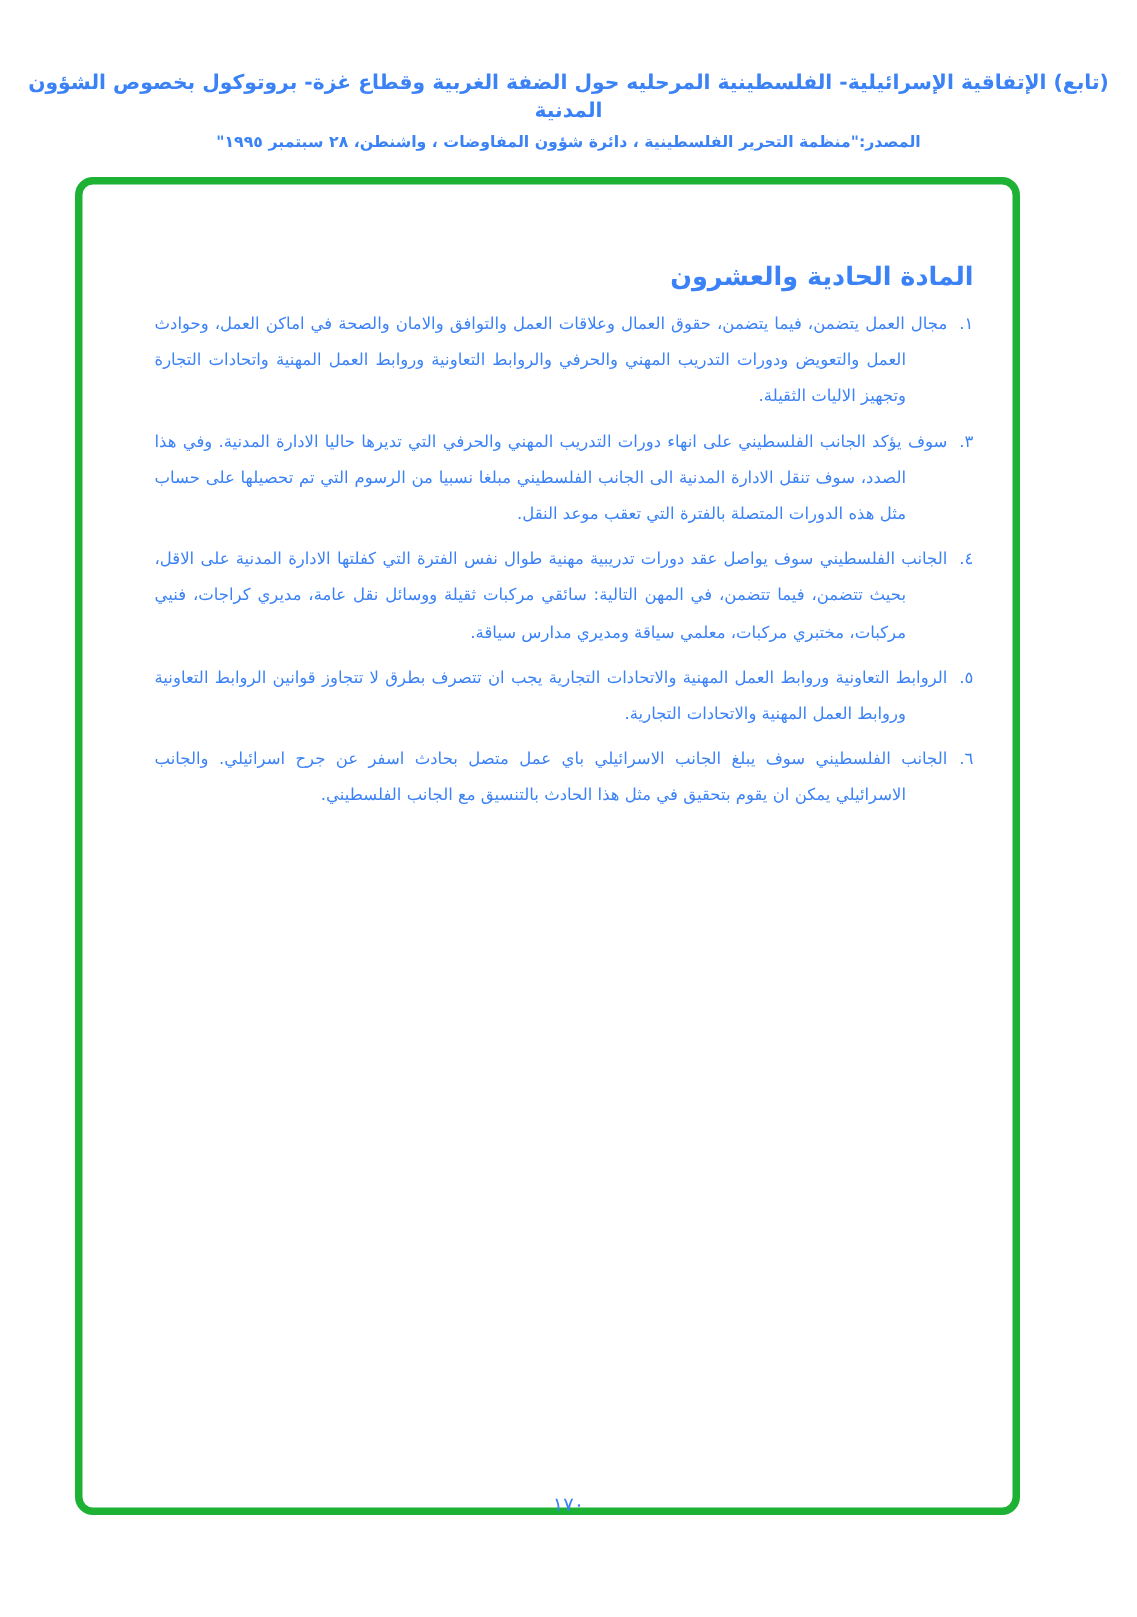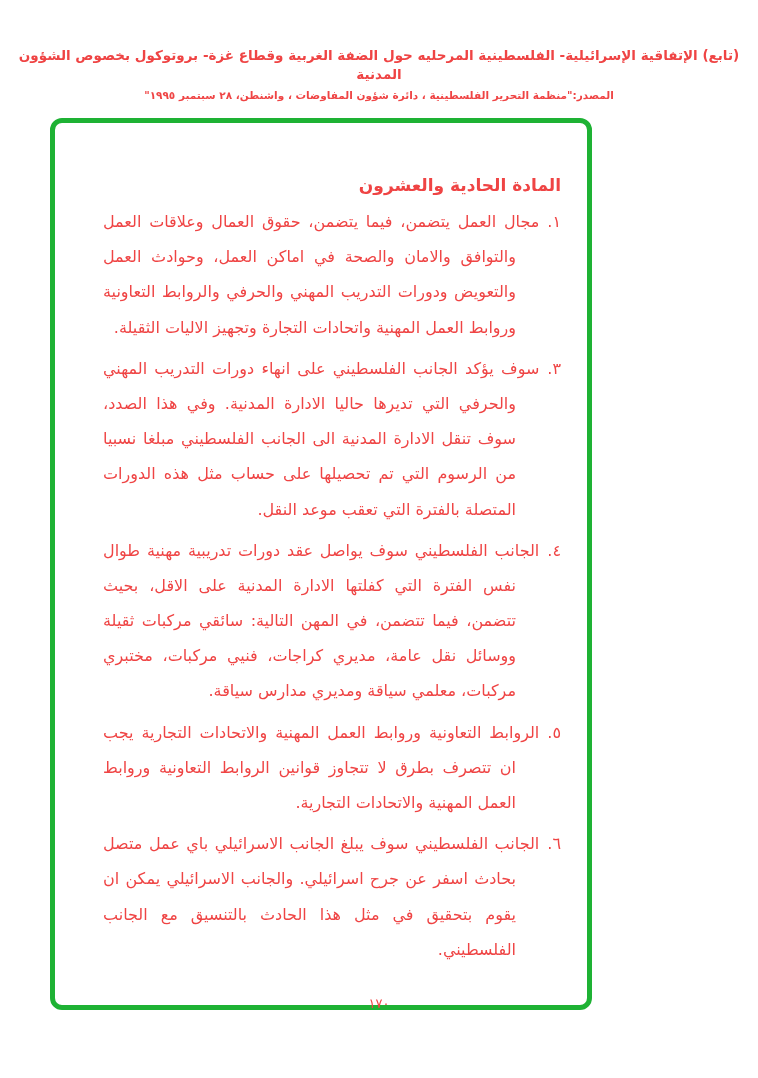--- a/index.html
+++ b/index.html
@@ -2,21 +2,21 @@
 <html lang="ar"><head>
 <meta charset="utf-8">
 <style>
   html, body { margin: 0; padding: 0; background: #ffffff; }
   .page {
     position: relative;
     width: 758px;
     height: 1078px;
     background: #ffffff;
     font-family: "DejaVu Sans", sans-serif;
-    color: #ef4444;
+    color: #3b82f6;
     overflow: hidden;
   }
   .doc-header {
     position: absolute;
     top: 46px;
     left: 0;
     right: 0;
     text-align: center;
     direction: rtl;
   }
@@ -27,21 +27,21 @@
   }
   .doc-header .line2 {
     font-size: 10.5px;
     font-weight: bold;
     margin-top: 5px;
   }
   .content-box {
     position: absolute;
     left: 50px;
     top: 118px;
-    width: 542px;
+    width: 630px;
     height: 892px;
     box-sizing: border-box;
     border: 5px solid #1eb234;
     border-radius: 12px;
     padding: 52px 26px 0 48px;
     direction: rtl;
   }
   .article-title {
     font-size: 17px;
     font-weight: bold;
@@ -49,21 +49,21 @@
     margin: 0 0 9px 0;
   }
   .article-subtitle {
     font-size: 14px;
     font-weight: normal;
     text-align: right;
     margin: 0 0 30px 0;
   }
   .items { direction: rtl; }
   .item {
-    font-size: 16px;
+    font-size: 11px;
     line-height: 2.2;
     text-align: justify;
     padding-right: 45px;
     text-indent: -45px;
     margin: 0 0 6px 0;
   }
   .item .num {
     margin-left: 8px;
     white-space: nowrap;
   }

